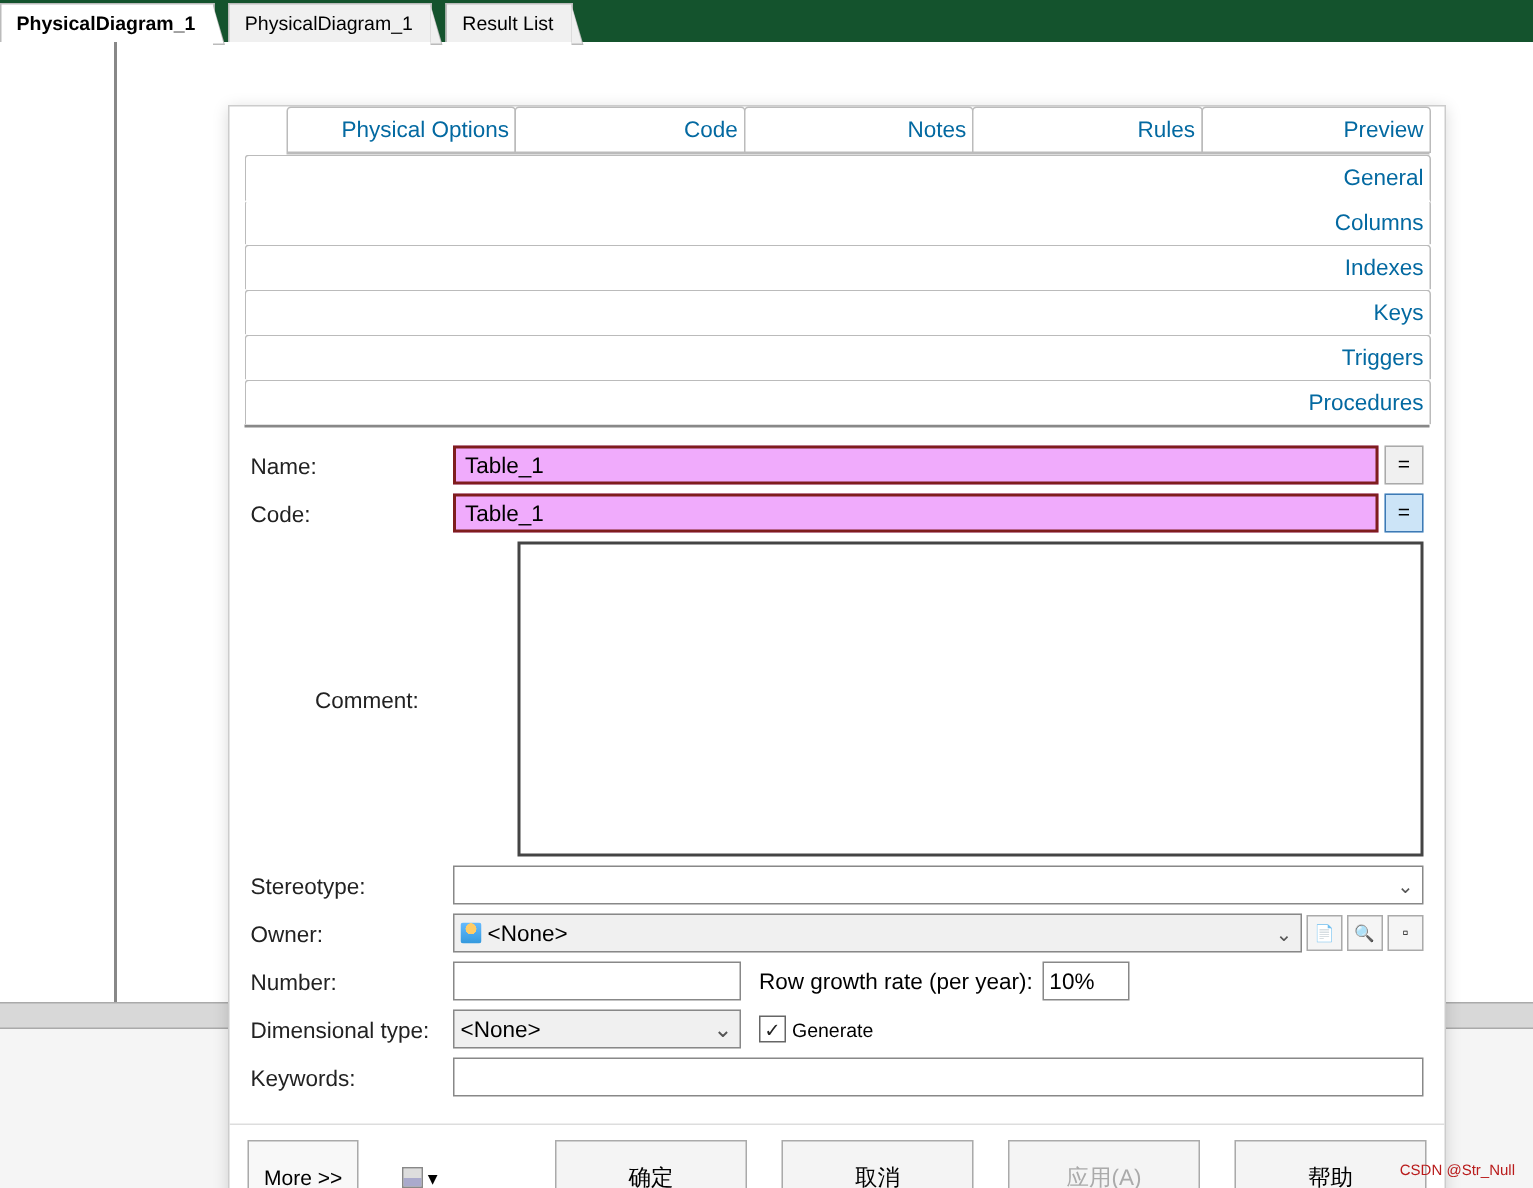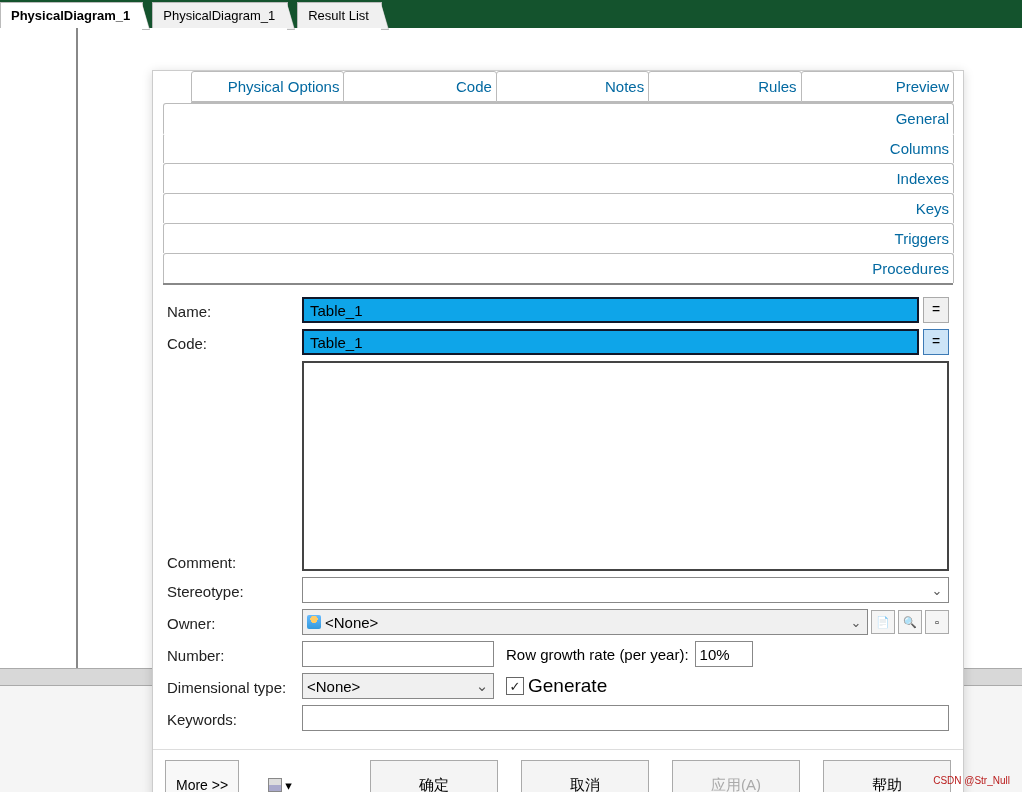--- a/index.html
+++ b/index.html
@@ -36,40 +36,40 @@
     .tab-row.row1 .dtab { border-bottom: 1px solid #bbb; border-top-left-radius: 3px; border-top-right-radius: 3px; }
     .tab-row.row2 { border-bottom: 2px solid #888; flex-direction: column; }
     .tab-row.row2 .dtab { border-top-left-radius: 3px; border-top-right-radius: 3px; }
     .dtab.active { position: relative; z-index: 1; background: #fff; }
     .tab-row.row2 .dtab.active { border-bottom: 2px solid #fff; margin-bottom: -2px; }
     .dtab.gen { flex: 0.75; }
     
     
     .form-area { padding: 12px 14px; }
     .form-row { display: flex; align-items: center; margin-bottom: 6px; }
-    .form-row.top-align { align-items: flex-end; }
+    .form-row.top-align { align-items: center; margin-left: 43px; }
     .flabel { width: 135px; color: #222; font-size: 15px; padding-top: 2px; }
-    .finput { flex: 1; border: 2px solid #0f172a; padding: 3px 6px; font-size: 15px; height: 26px; background: #0ea5e9; }
+    .finput { flex: 1; border: 2px solid #7f1d1d; padding: 3px 6px; font-size: 15px; height: 26px; background: #f0abfc; }
     .ftextarea { flex: 1; border: 2px solid #444; height: 210px; resize: none; }
     .eq-btn { width: 26px; height: 26px; border: 1px solid #aaa; background: #f0f0f0; margin-left: 4px; text-align: center; line-height: 22px; font-size: 14px; cursor: pointer; }
     .eq-btn.active { background: #cce4f7; border-color: #3d7ab5; }
     .fselect { flex: 1; display: flex; align-items: center; border: 1px solid #888; height: 26px; padding: 0 4px; background: #fff; }
     .fselect.gray { background: #f0f0f0; }
     .fselect .sel-text { flex: 1; font-size: 15px; }
     .chev { width: 14px; text-align: center; color: #555; }
     .owner-icon { width: 14px; height: 14px; margin-right: 4px; background: radial-gradient(circle at 50% 30%, #fc6 30%, transparent 31%), linear-gradient(#6bf, #39d); border-radius: 2px; }
     .icon-btn { width: 24px; height: 24px; border: 1px solid #aaa; background: #f5f5f5; margin-left: 3px; display: flex; align-items: center; justify-content: center; font-size: 11px; cursor: pointer; }
     .short-input { width: 192px; border: 1px solid #888; height: 26px; padding: 0 4px; font-size: 15px; }
     .rate-label { margin-left: 12px; margin-right: 6px; font-size: 15px; }
     .rate-input { width: 58px; border: 1px solid #888; height: 26px; padding: 0 4px; font-size: 15px; }
     .dim-select { width: 192px; display: flex; align-items: center; border: 1px solid #888; height: 26px; padding: 0 4px; background: #f0f0f0; font-size: 15px; }
     .dim-select .sel-text { flex: 1; }
     .checkbox { width: 18px; height: 18px; border: 1px solid #666; margin-left: 12px; margin-right: 4px; display: flex; align-items: center; justify-content: center; background: #fff; }
     .checkbox::after { content: '✓'; font-size: 13px; color: #222; }
-    .chk-label { font-size: 19px; }
+    .chk-label { font-size: 13px; }
     .kw-input { flex: 1; border: 1px solid #888; height: 26px; padding: 0 4px; }
     
     
     .dialog-footer { display: flex; padding: 10px 12px; border-top: 1px solid #ddd; gap: 23px; }
     .more-btn { padding: 6px 10px; border: 1px solid #aaa; background: #f8f8f8; font-size: 14px; cursor: pointer; }
     .menu-btn { padding: 4px 6px; font-size: 13px; cursor: pointer; display: flex; align-items: center; gap: 3px; }
     .menu-icon { width: 14px; height: 14px; background: linear-gradient(#ddd 0 50%, #aac 50% 100%); border: 1px solid #888; }
     .footer-spacer { flex: 1; }
     .footer-btn { width: 128px; height: 50px; border: 1px solid #aaa; background: #f4f4f4; font-size: 15px; cursor: pointer; }
     .footer-btn.disabled { color: #aaa; }

